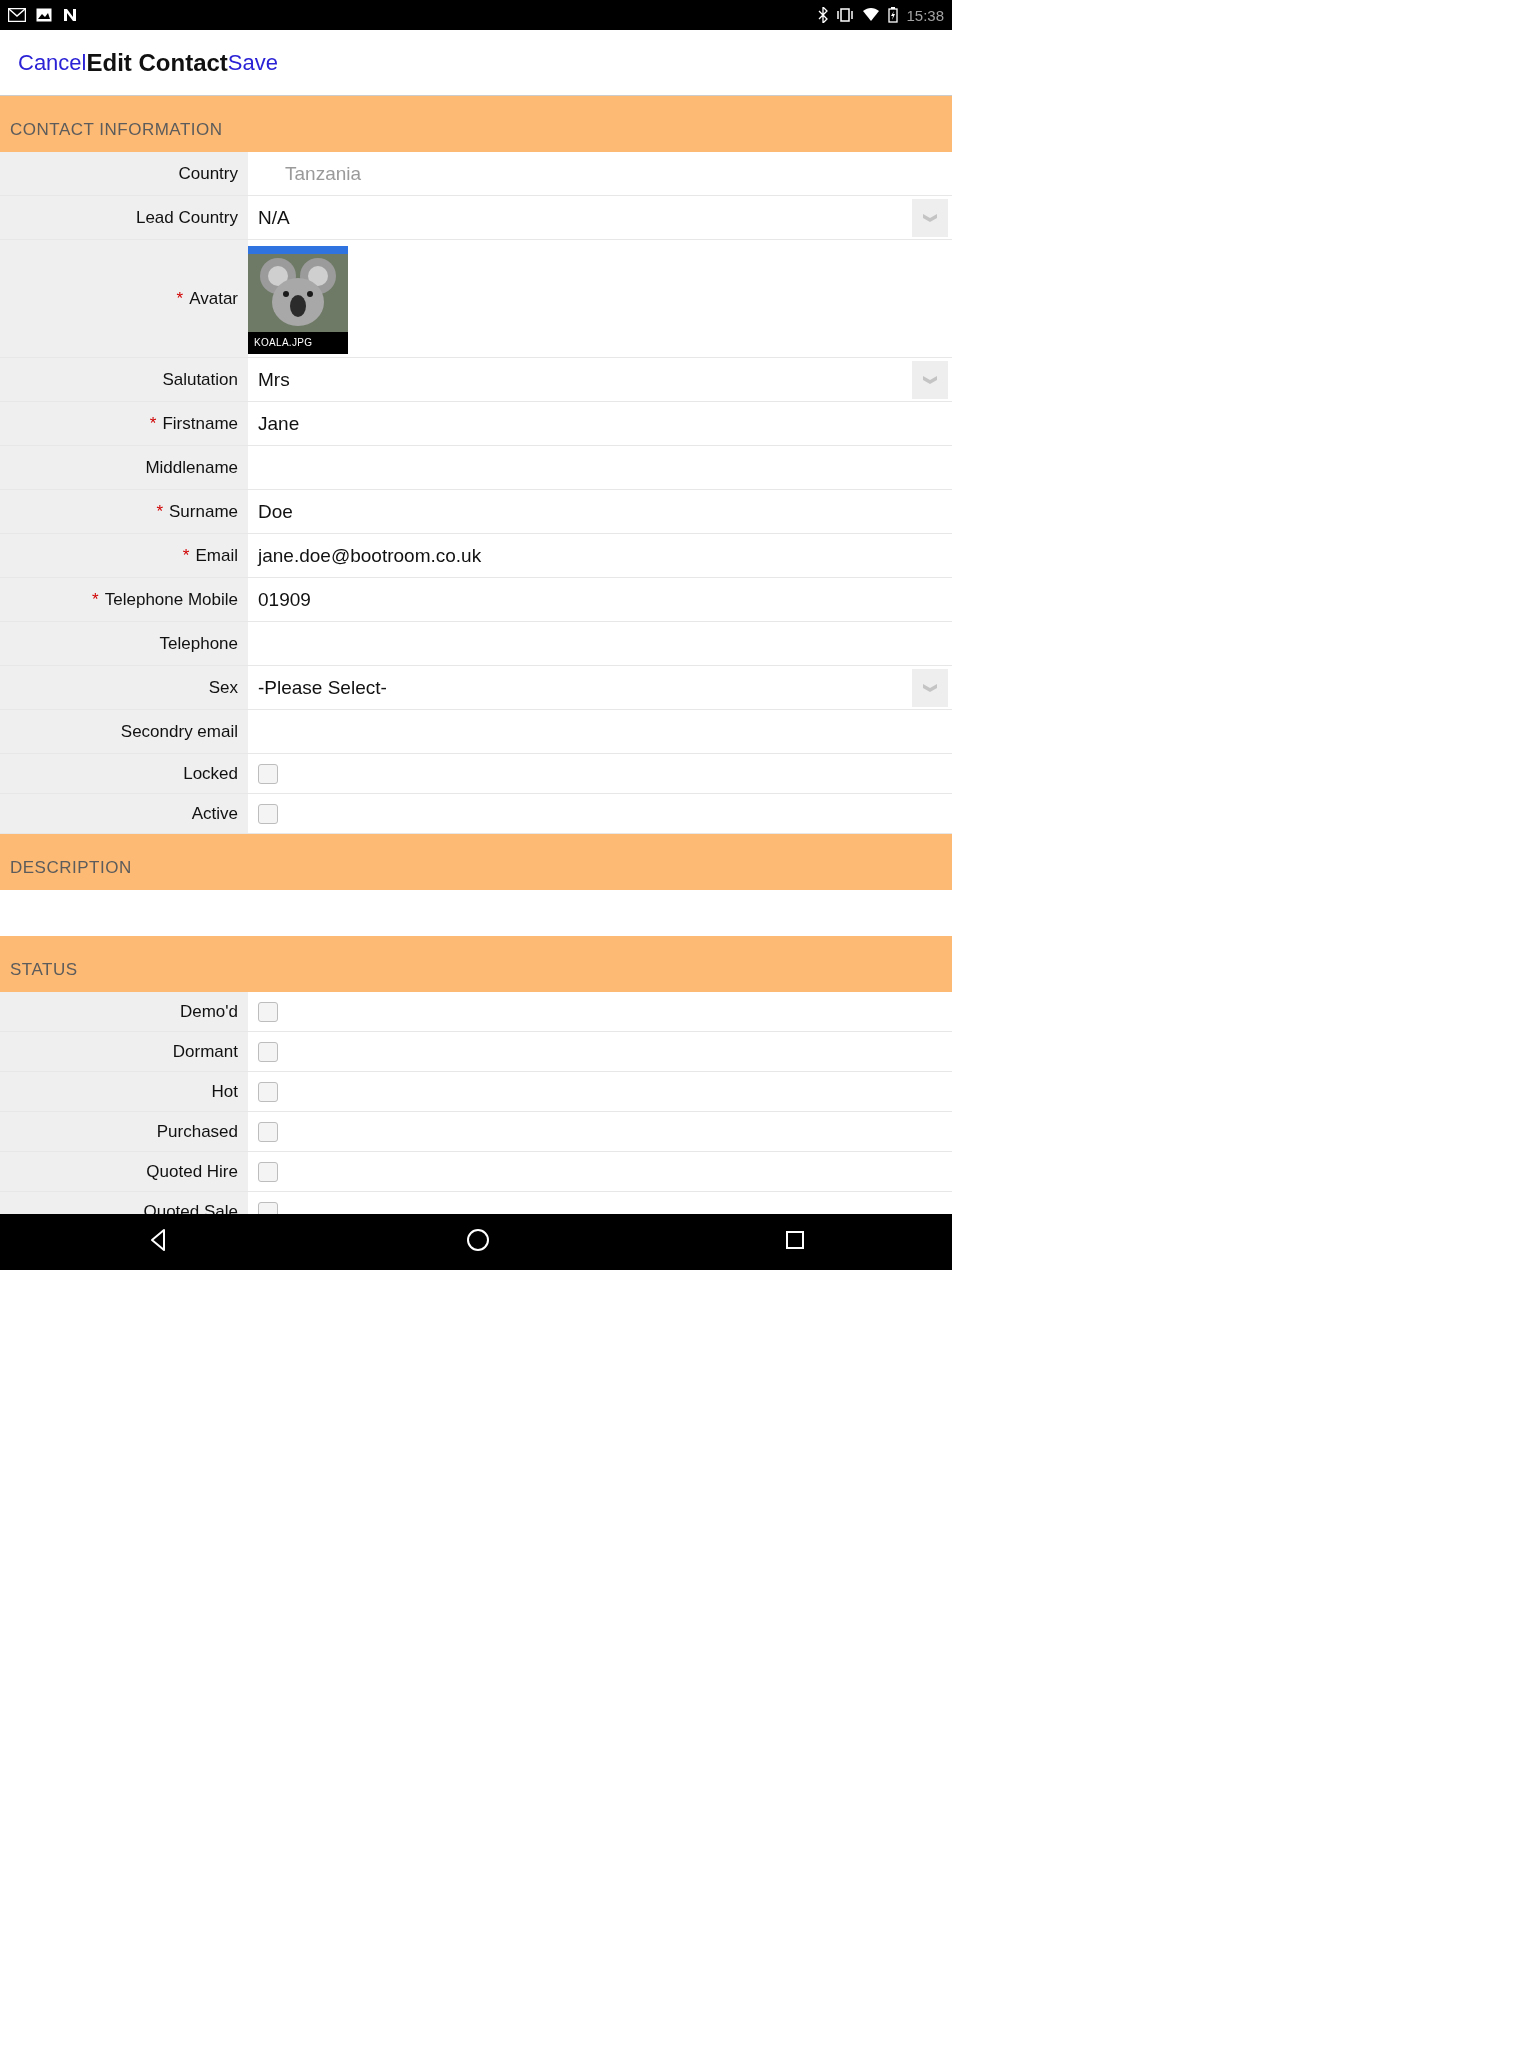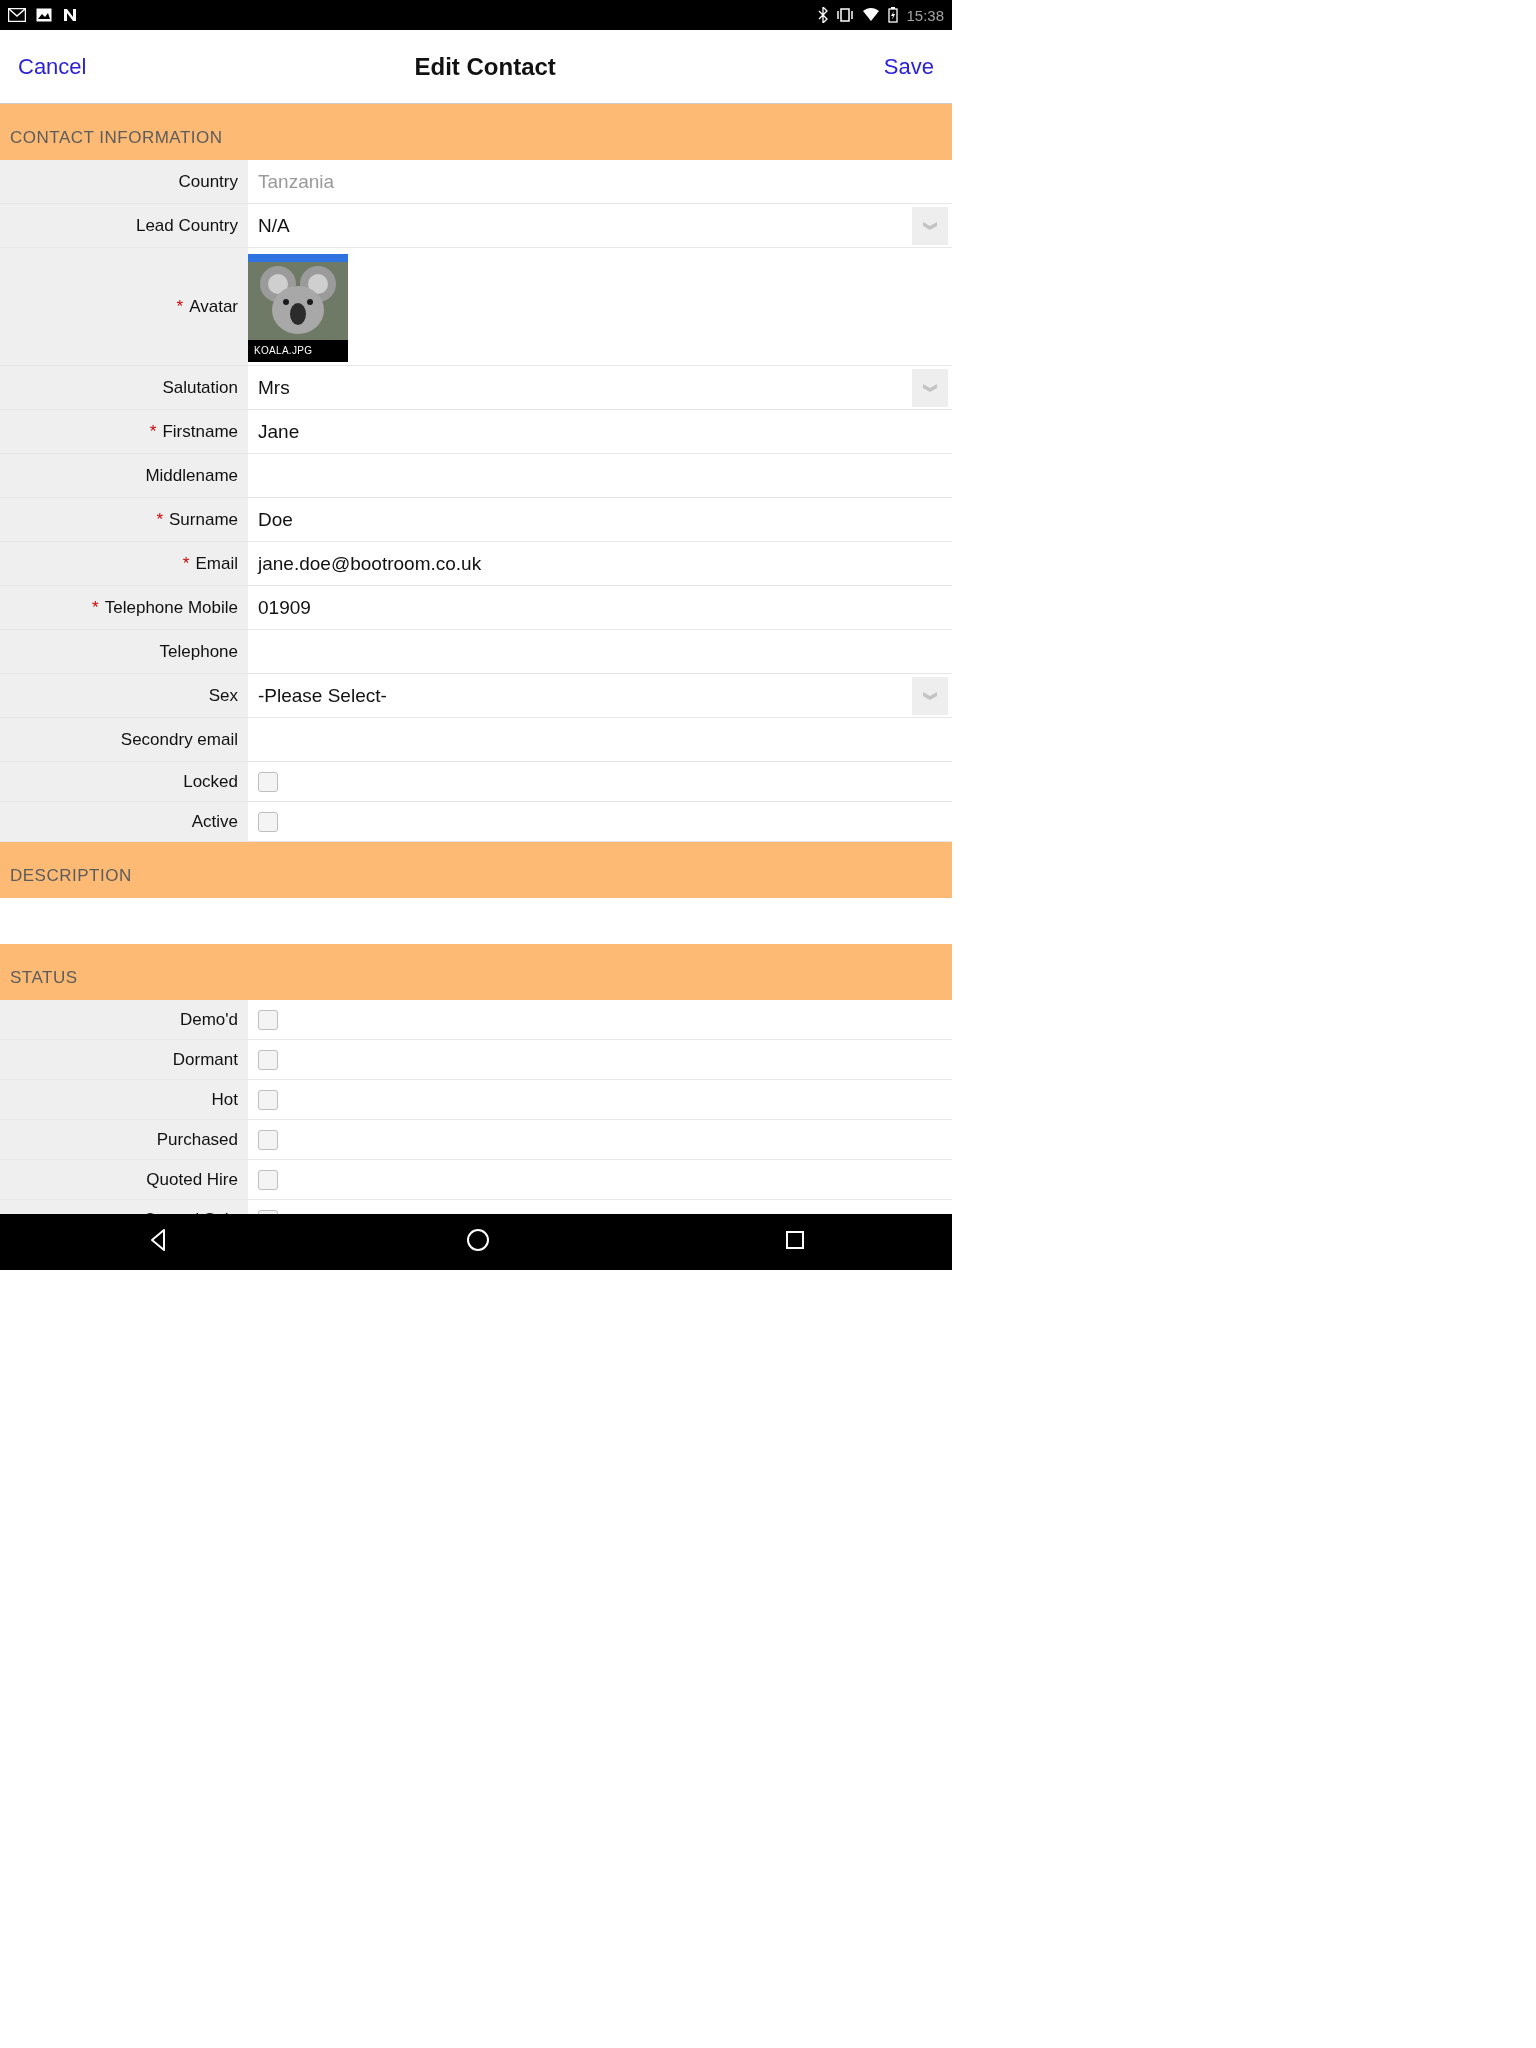--- a/index.html
+++ b/index.html
@@ -1,29 +1,29 @@
 <!DOCTYPE html>
 <html><head>
 <meta charset="utf-8">
 <style>
   * { box-sizing: border-box; margin: 0; padding: 0; }
   html, body { width: 952px; height: 1270px; font-family: -apple-system, Helvetica, Arial, sans-serif; overflow: hidden; background:#fff; }
   .status-bar { background:#000; color:#a3a3a3; height:30px; display:flex; align-items:center; justify-content:space-between; padding:12px 8px; font-size:15px; }
   .status-left { display:flex; gap:10px; align-items:center; }
   .status-right { display:flex; gap:8px; align-items:center; }
-  .header { display:flex; align-items:center; justify-content:space-between; height:74px; padding:0 18px; border-bottom:1px solid #ccc; background:#fff;}
+  .header { display:flex; align-items:center; justify-content:flex-start; height:66px; padding:0 18px; border-bottom:1px solid #ccc; background:#fff;}
   .header .link { color:#2b22d6; font-size:22px; }
   .header .title { font-weight:700; font-size:24px; color:#111; }
   .section-header { background:#fdba74; color:#5c5c5c; font-size:17px; letter-spacing:0.5px; padding:24px 10px 12px 10px; }
   .row { display:flex; align-items:stretch; border-bottom:1px solid #e7e7e7; min-height:44px; background:#fff;}
   .row.tall { min-height: 118px; }
   .label-cell { width:248px; background:#efefef; display:flex; align-items:center; justify-content:flex-end; padding:0 10px; color:#111; font-size:17px; gap:6px;}
   .req { color:#d00000; font-size:17px; }
   .value-cell { flex:1; display:flex; align-items:center; padding:0 10px; font-size:19px; color:#111; position:relative;}
-  .value-cell.placeholder { color:#9a9a9a; }
+  .value-cell.placeholder { color:#9a9a9a;margin-left:27px; }
   .dd-btn { width:36px; height:38px; background:#eee; display:flex; align-items:center; justify-content:center; margin-left:auto; margin-right:-6px;}
   .dd-btn svg { opacity:0.35; }
   .checkbox { width:20px; height:20px; border:1px solid #bdbdbd; border-radius:3px; background:#f4f4f4; }
   .avatar-card { width:100px; margin-top:2px; }
   .avatar-top { height:8px; background:#2f73e0; }
   .avatar-img { height:78px; background:linear-gradient(135deg,#7c7c7c,#b9b9b9); display:flex; align-items:center; justify-content:center; }
   .avatar-caption { background:#000; color:#fff; font-size:10px; padding:5px 6px 6px; letter-spacing:0.3px;}
   .desc-body { height:46px; background:#fff; }
   .nav-bar { position:absolute; left:0; right:0; bottom:0; height:56px; background:#000; display:flex; align-items:center; justify-content:space-around; }
   .page { position:relative; height:1270px; }

